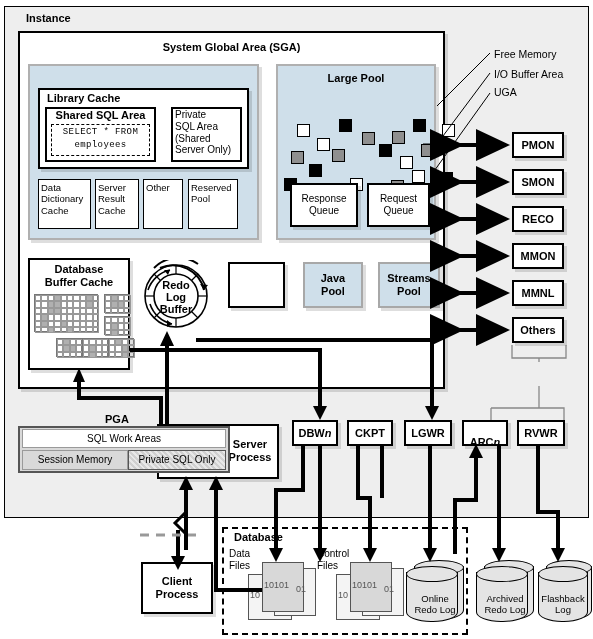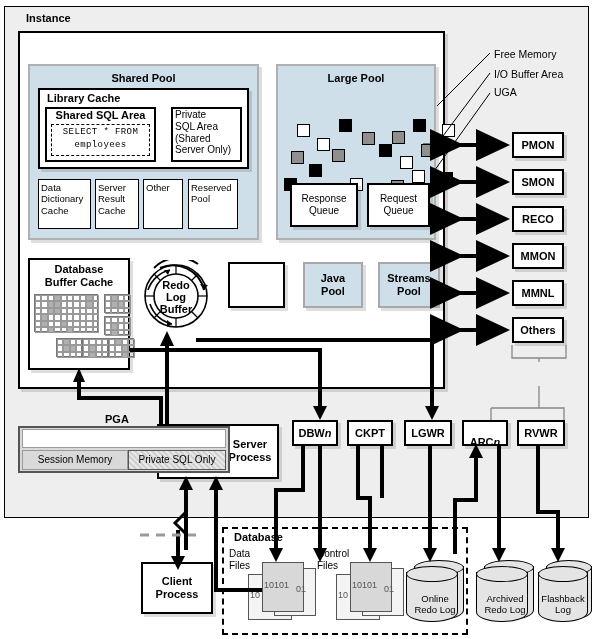--- a/index.html
+++ b/index.html
@@ -58,23 +58,23 @@
 </style>
 </head>
 <body>
 
 <div id="root">
 
   <div class="abs instance-box" style="left:4px;top:6px;width:585px;height:512px;"></div>
   <div class="abs instance-label" style="left:26px;top:12px;">Instance</div>
 
   <div class="abs sga-box shadow" style="left:18px;top:31px;width:427px;height:358px;"></div>
+  <div class="abs sga-title ctr" style="left:18px;top:39px;width:427px;height:16px;">System Global Area (SGA)</div>
 
   <div class="abs pool shadow" style="left:28px;top:64px;width:231px;height:176px;"></div>
-  <div class="abs pool-title ctr" style="left:28px;top:70px;width:231px;height:16px;">Shared Pool</div>
 
   <div class="abs wbox shadow" style="left:38px;top:88px;width:211px;height:81px;"></div>
   <div class="abs lbl-b" style="left:47px;top:92px;">Library Cache</div>
 
   <div class="abs wbox" style="left:45px;top:107px;width:111px;height:55px;"></div>
   <div class="abs lbl-b ctr" style="left:45px;top:108px;width:111px;height:14px;">Shared SQL Area</div>
   <div class="abs dashbox" style="left:51px;top:124px;width:99px;height:32px;"></div>
   <div class="abs mono ctr" style="left:51px;top:126px;width:99px;height:14px;">SELECT * FROM</div>
   <div class="abs mono ctr" style="left:51px;top:139px;width:99px;height:14px;">employees</div>
 
@@ -332,20 +332,21 @@
 
 
   <div class="abs lbl-b" style="left:105px;top:413px;">PGA</div>
 
   <div class="abs wbox shadow" style="left:157px;top:424px;width:122px;height:55px;"></div>
   <div class="abs lbl-b ctr" style="left:224px;top:430px;width:52px;height:42px;white-space:pre-line;">Server
 Process</div>
 
   <div class="abs pga-outer" style="left:18px;top:426px;width:212px;height:47px;"></div>
   <div class="abs pga-sqlwork" style="left:22px;top:429px;width:204px;height:19px;"></div>
+  <div class="abs lbl-n ctr" style="left:22px;top:429px;width:204px;height:19px;">SQL Work Areas</div>
   <div class="abs pga-sess" style="left:22px;top:450px;width:106px;height:20px;"></div>
   <div class="abs lbl-n ctr" style="left:22px;top:450px;width:106px;height:20px;">Session Memory</div>
   <div class="abs pga-priv" style="left:128px;top:450px;width:98px;height:20px;"></div>
   <div class="abs lbl-n ctr" style="left:128px;top:450px;width:98px;height:20px;">Private SQL Only</div>
 
   <div class="abs wbox shadow" style="left:292px;top:420px;width:46px;height:26px;"></div>
   <div class="abs ctr" style="left:292px;top:420px;width:46px;height:26px;font-size:11px;font-weight:bold;">
     <span>DBW</span>
       <span style="font-style:italic;">n</span>
   </div>

